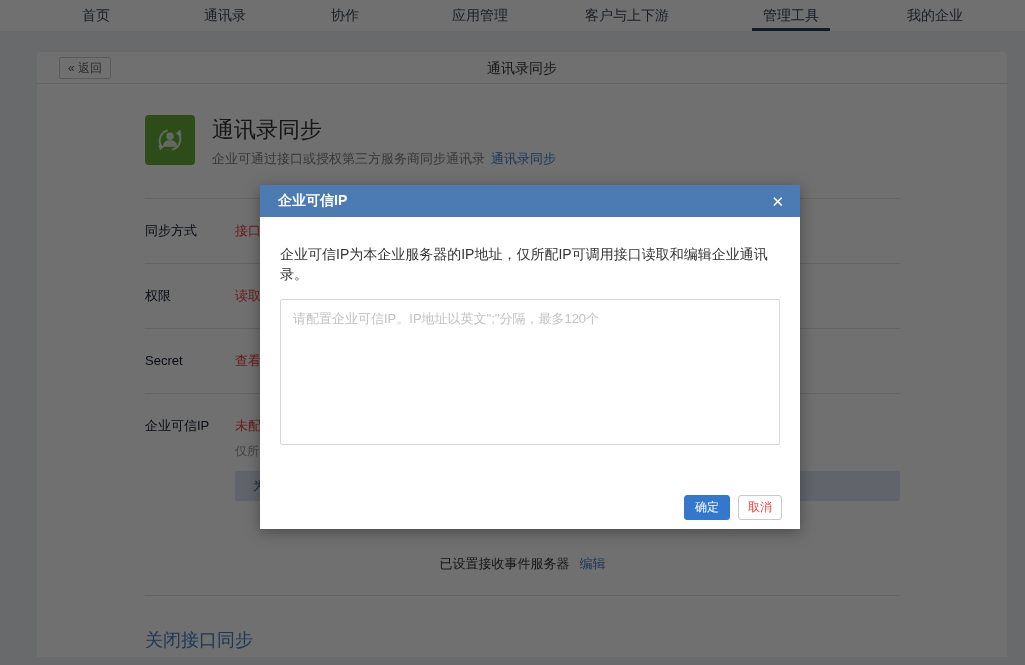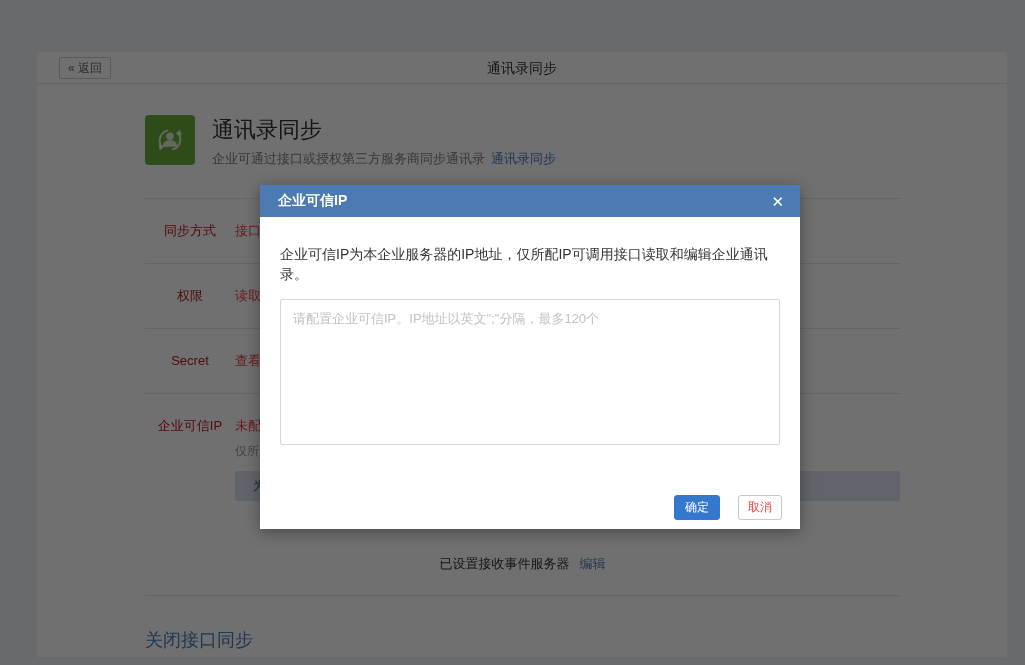--- a/index.html
+++ b/index.html
@@ -30,21 +30,21 @@
           align-items:center; justify-content:center; flex:none; }
   .app-text { margin-left:17px; }
   .app-title { font-size:22px; color:#333; line-height:26px; margin-top:2px; font-weight:400; }
   .app-sub { font-size:13px; color:#808080; margin-top:7px; }
   .lnk { color:#4a7dbd; text-decoration:none; cursor:pointer; }
   .app-sub .lnk { margin-left:6px; }
 
   .rows { margin-top:30px; border-top:1px solid #e7e7e7; }
   .row { display:flex; padding:23px 0; border-bottom:1px solid #e7e7e7; font-size:13px; line-height:18px; }
   .row.last { border-bottom:none; padding-bottom:0; }
-  .row-label { width:90px; color:#b91c1c; flex:none;text-align:center; }
+  .row-label { width:90px; color:#0f172a; flex:none; }
   .row-value { color:#ef4444; }
   .val-block { flex:1; }
   .ip-note { font-size:12px; color:#999; margin-top:8px; line-height:16px; }
   .ip-banner { margin-top:12px; height:30px; line-height:30px; background:#dce6f3; color:#47596e;
           font-size:12px; padding-left:18px; border-radius:2px; }
 
   .event-row { margin-top:54px; font-size:13px; color:#333; line-height:18px;text-align:center; }
   .event-row .lnk { margin-left:10px; }
   .divider { margin-top:22px; border-top:1px solid #e7e7e7; }
   .close-sync { display:inline-block; margin-top:32px; font-size:18px; }
@@ -56,31 +56,40 @@
           z-index:20; box-shadow:0 3px 14px rgba(0,0,0,0.35); }
   .modal-header { height:32px; background:#4b7bb2; display:flex; align-items:center; padding:0 16px 0 18px; }
   .modal-title { color:#fff; font-size:14px; font-weight:bold; }
   .modal-close { margin-left:auto; color:#fff; font-size:15px; cursor:pointer; line-height:1; }
   .modal-body { padding:0 20px; }
   .modal-desc { margin-top:27px; font-size:14px; color:#333; line-height:20px; }
   .modal-textarea { display:block; margin-top:15px; width:100%; height:146px; border:1px solid #d6d6d6;
           border-radius:2px; padding:10px 12px; font-size:13px; color:#333; resize:none; outline:none;
           font-family:"Liberation Sans","DejaVu Sans",sans-serif; }
   .modal-textarea::placeholder { color:#c2c2c2; }
-  .modal-footer { position:absolute; right:18px; bottom:9px; display:flex; gap:18px; }
+  .modal-footer { position:absolute; right:18px; bottom:9px; display:flex; gap:8px; }
   .btn { height:25px; font-size:12px; border-radius:3px; cursor:pointer;
           font-family:"Liberation Sans","DejaVu Sans",sans-serif; }
   .btn-confirm { width:46px; background:#3478cd; color:#fff; border:1px solid #3478cd; }
   .btn-cancel { width:44px; background:#fff; color:#ef4444; border:1px solid #c9c9c9; }
 </style>
 </head>
 <body>
 
 <div class="screen">
 
+  <div class="topnav">
+    <div class="nav-item" style="left:96px">首页</div>
+    <div class="nav-item" style="left:225px">通讯录</div>
+    <div class="nav-item" style="left:345px">协作</div>
+    <div class="nav-item" style="left:480px">应用管理</div>
+    <div class="nav-item" style="left:627px">客户与上下游</div>
+    <div class="nav-item active" style="left:791px">管理工具</div>
+    <div class="nav-item" style="left:935px">我的企业</div>
+  </div>
 
   <div class="card">
     <div class="card-header">
       <button class="back-btn">« 返回</button>
       <div class="card-title">通讯录同步</div>
     </div>
 
     <div class="content">
 
       <div class="app-block">

